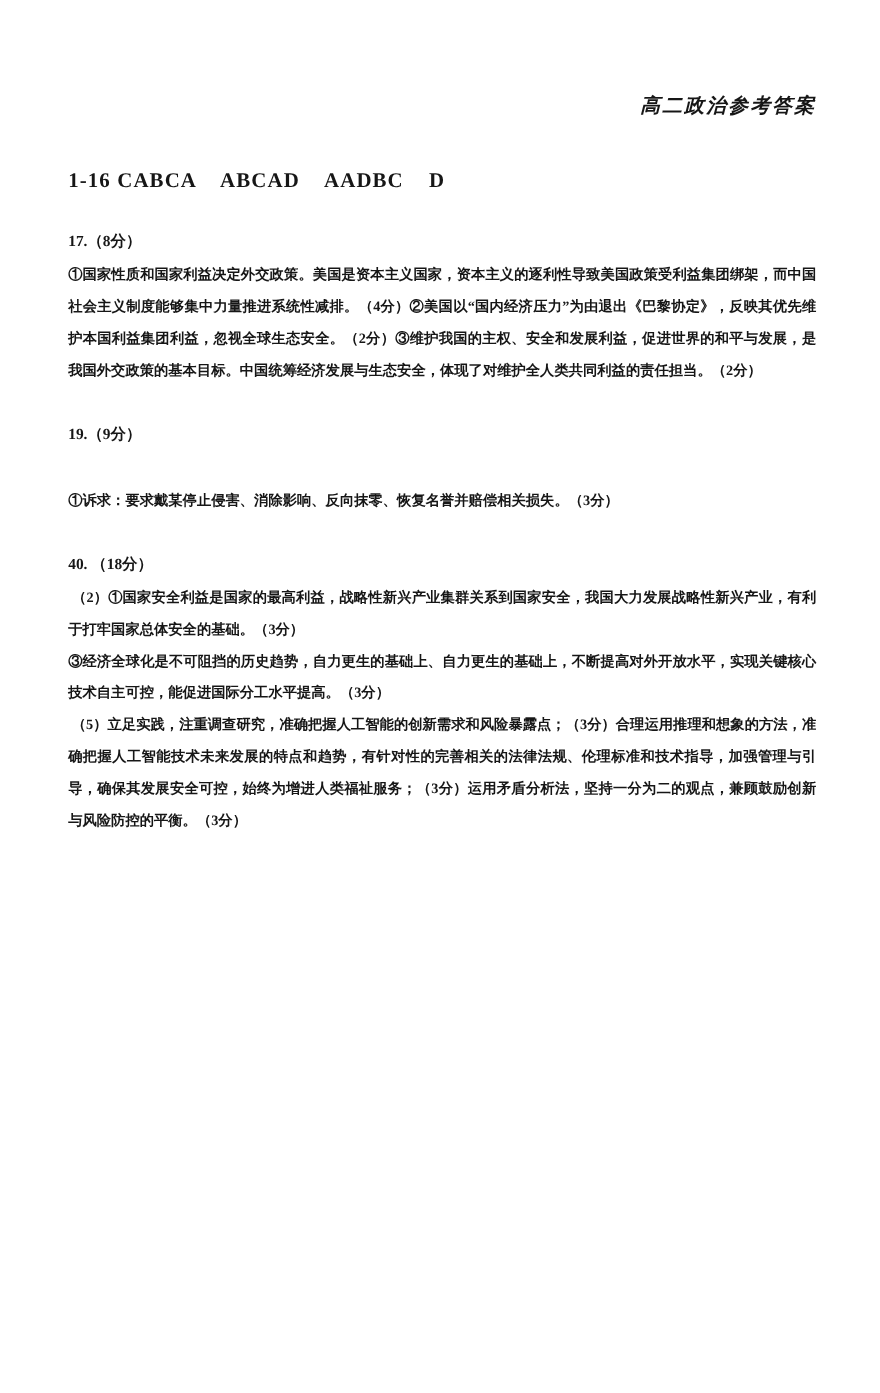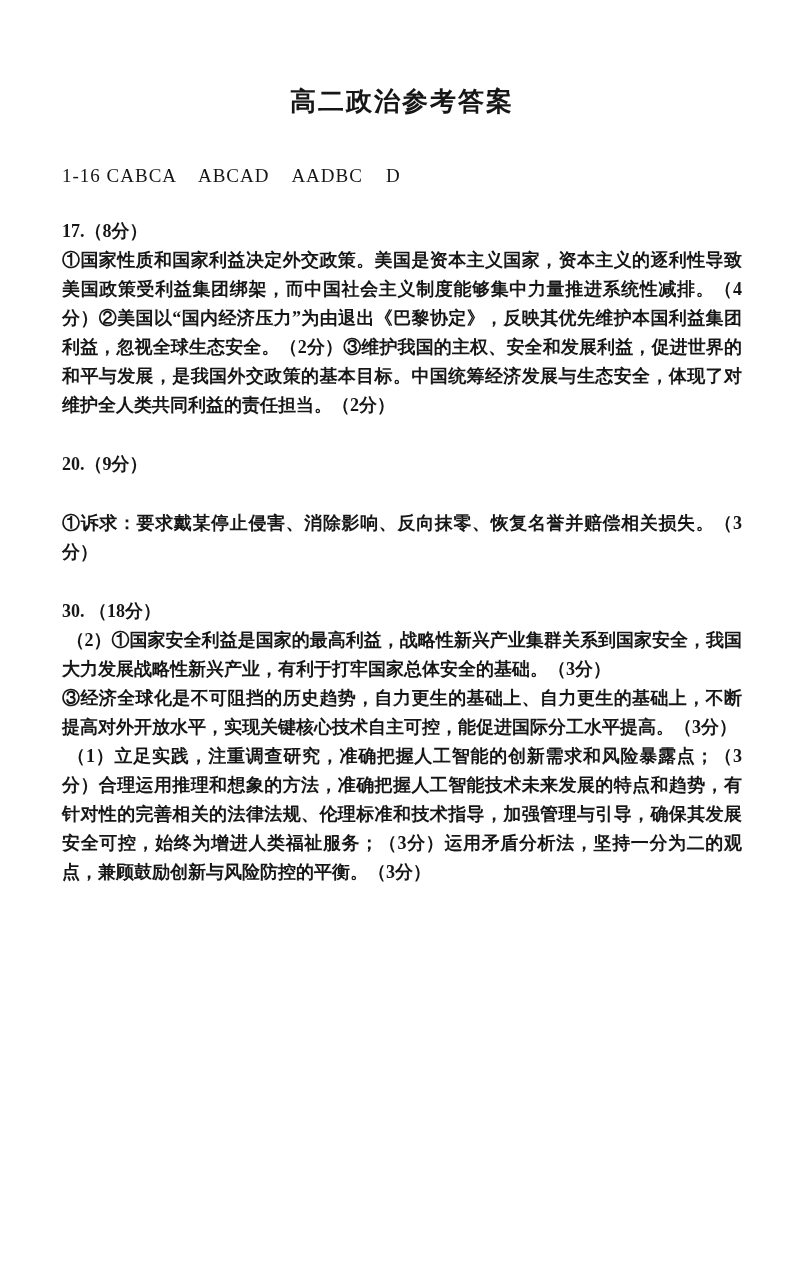--- a/index.html
+++ b/index.html
@@ -16,44 +16,45 @@
   }
   .page {
     box-sizing: border-box;
     width: 800px;
     min-height: 1266px;
     padding: 84px 58px 70px 62px;
     background: #ffffff;
   }
   .doc-title {
     margin: 0 0 46px 0;
-    text-align: center;
-    font-size: 26px;
+    text-align: right;
+    font-size: 18px;
     font-weight: bold;
     letter-spacing: 2px;
+    font-style: italic;
   }
   .mc-line {
     margin: 0 0 16px 0;
     font-size: 19px;
-    font-weight: normal;
+    font-weight: bold;
     letter-spacing: 1px;
     white-space: pre-wrap;
   }
   .section {
     margin-top: 30px;
   }
   .section-heading {
-    font-size: 18px;
+    font-size: 14px;
     font-weight: 600;
     line-height: 29px;
     margin: 0;
   }
   .para {
     margin: 0;
-    font-size: 18px;
+    font-size: 13px;
     font-weight: 600;
     line-height: 29px;
     text-align: justify;
     white-space: pre-wrap;
   }
   .strike {
     text-decoration: line-through;
   }
 </style>
 </head>
@@ -64,27 +65,27 @@
   <h1 class="doc-title">高二政治参考答案</h1>
 
   <div class="mc-line">1-16 CABCA    ABCAD    AADBC    D</div>
 
   <section class="section">
     <div class="section-heading">17.（8分）</div>
     <p class="para">①国家性质和国家利益决定外交政策。美国是资本主义国家，资本主义的逐利性导致美国政策受利益集团绑架，而中国社会主义制度能够集中力量推进系统性减排。（4分）②美国以“国内经济压力”为由退出《巴黎协定》，反映其优先维护本国利益集团利益，忽视全球生态安全。（2分）③维护我国的主权、安全和发展利益，促进世界的和平与发展，是我国外交政策的基本目标。中国统筹经济发展与生态安全，体现了对维护全人类共同利益的责任担当。（2分）</p>
   </section>
 
   <section class="section">
-    <div class="section-heading">20.（9分）</div>
+    <div class="section-heading">19.（9分）</div>
   </section>
 
   <section class="section">
     <p class="para">①诉求：要求戴某停止侵害、消除影响、反向抹零、恢复名誉并赔偿相关损失。（3分）</p>
   </section>
 
   <section class="section">
-    <div class="section-heading">30. （18分）</div>
+    <div class="section-heading">40. （18分）</div>
     <p class="para"> （2）①国家安全利益是国家的最高利益，战略性新兴产业集群关系到国家安全，我国大力发展战略性新兴产业，有利于打牢国家总体安全的基础。（3分）</p>
     <p class="para">③经济全球化是不可阻挡的历史趋势，自力更生的基础上、自力更生的基础上，不断提高对外开放水平，实现关键核心技术自主可控，能促进国际分工水平提高。（3分）</p>
-    <p class="para"> （1）立足实践，注重调查研究，准确把握人工智能的创新需求和风险暴露点；（3分）合理运用推理和想象的方法，准确把握人工智能技术未来发展的特点和趋势，有针对性的完善相关的法律法规、伦理标准和技术指导，加强管理与引导，确保其发展安全可控，始终为增进人类福祉服务；（3分）运用矛盾分析法，坚持一分为二的观点，兼顾鼓励创新与风险防控的平衡。（3分）</p>
+    <p class="para"> （5）立足实践，注重调查研究，准确把握人工智能的创新需求和风险暴露点；（3分）合理运用推理和想象的方法，准确把握人工智能技术未来发展的特点和趋势，有针对性的完善相关的法律法规、伦理标准和技术指导，加强管理与引导，确保其发展安全可控，始终为增进人类福祉服务；（3分）运用矛盾分析法，坚持一分为二的观点，兼顾鼓励创新与风险防控的平衡。（3分）</p>
   </section>
 
 </div>
 
 </body></html>

